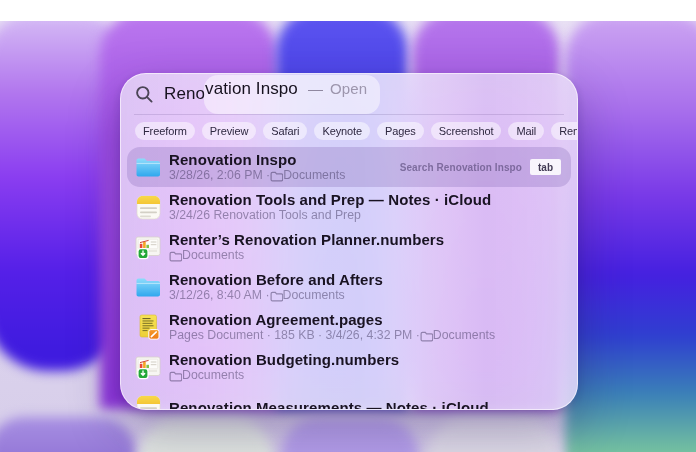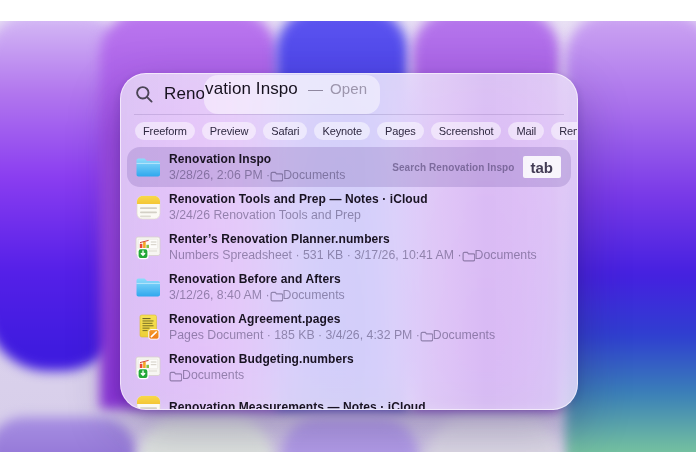--- a/index.html
+++ b/index.html
@@ -54,28 +54,28 @@
 
   .chips{display:flex;gap:7px;margin:7px 14px 0;}
   .chip{background:rgba(255,255,255,0.5);border-radius:12px;padding:3px 8px;
       font-size:11px;font-weight:500;color:#2e2840;letter-spacing:-.1px;white-space:nowrap;}
 
   .results{margin-top:7px;padding:0 6px;}
   .row{height:40px;display:flex;align-items:center;gap:7px;padding:0 5px 0 7px;border-radius:13px;}
   .row.selected{background:rgba(126,98,178,0.27);}
   .icon-box{width:28px;height:28px;display:flex;align-items:center;justify-content:center;flex:0 0 28px;}
   .texts{display:flex;flex-direction:column;min-width:0;}
-  .title{font-size:12px;font-weight:600;color:#191322;line-height:15px;letter-spacing:.1px;white-space:nowrap;}
+  .title{font-size:15px;font-weight:600;color:#191322;line-height:15px;letter-spacing:.1px;white-space:nowrap;}
   .meta{font-size:12.3px;font-weight:400;color:rgba(52,42,80,0.45);line-height:14px;
       display:flex;align-items:flex-end;margin-top:1px;white-space:nowrap;}
   .meta .loc-icon{display:inline-flex;}
   .hint-group{margin-left:auto;display:flex;align-items:center;gap:8px;padding-right:5px;}
   .hint-text{font-size:10px;font-weight:600;color:rgba(82,68,115,0.62);letter-spacing:.1px;}
   .tab-key{background:rgba(255,255,255,0.88);border-radius:2px;padding:2.5px 8px;
-      font-size:15px;font-weight:600;color:#433c55;}
+      font-size:10px;font-weight:600;color:#433c55;}
 </style>
 </head>
 <body>
 
 <div class="stage">
   <div class="bg">
     <div class="shape sh-left-pill"></div>
     <div class="shape sh-purple-1"></div>
     <div class="shape sh-blue"></div>
     <div class="shape sh-purple-2"></div>
@@ -179,21 +179,20 @@
       <rect x="15.8" y="6.4" width="5.6" height="1.2" fill="#dad6ce"></rect>
       <rect x="15.8" y="9" width="5.6" height="1.2" fill="#dad6ce"></rect>
       <rect x="4" y="15.4" width="18" height="1.2" fill="#e2ded6"></rect>
       <rect x="3" y="13.6" width="10" height="10" rx="2.6" fill="#23a838" stroke="#ffffff" stroke-width="1.2"></rect>
       <path d="M8 16 v4.2 M6.3 18.5 L8 20.2 l1.7 -1.7" stroke="#fff" stroke-width="1.3" fill="none" stroke-linecap="round" stroke-linejoin="round"></path>
     </svg>
             </span>
             <span class="texts">
               <span class="title">Renter’s Renovation Planner.numbers</span>
               <span class="meta">
-                <span>Numbers Spreadsheet · 531 KB · 3/17/26, 10:41 AM ·</span>
                 <span class="loc-icon">
   <svg width="13" height="11" viewBox="0 0 13 11">
     <path d="M1.1 2.7 c0-.8.5-1.3 1.3-1.3 h2.9 l1.2 1.4 h4.9 c.8 0 1.3.5 1.3 1.3 v4.5 c0 .8-.5 1.3-1.3 1.3 H2.4 c-.8 0-1.3-.5-1.3-1.3 z" fill="none" stroke="currentColor" stroke-width="1.2"></path>
   </svg>
                 </span>
                 <span>Documents</span>
               </span>
             </span>
           </div>
           <div class="row">

